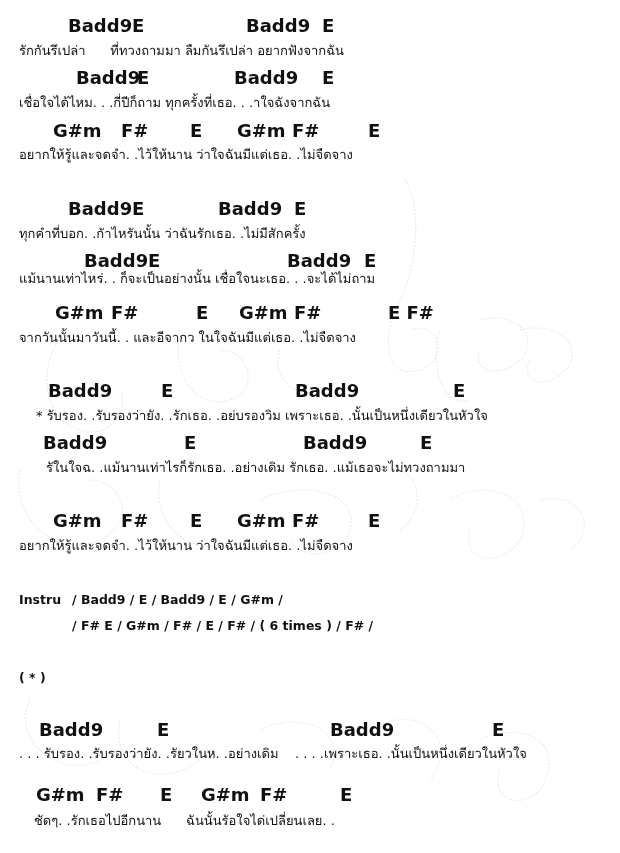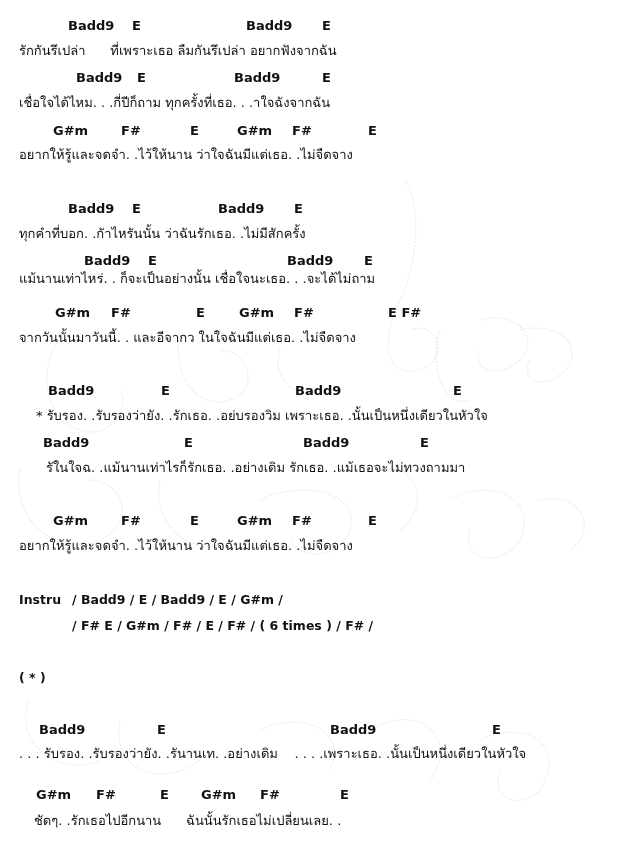--- a/index.html
+++ b/index.html
@@ -2,21 +2,21 @@
 <html><head>
 <meta charset="utf-8">
 <style>
   html, body { margin:0; padding:0; }
   body {
     width:620px; height:853px; background:#ffffff; position:relative; overflow:hidden;
     font-family:"DejaVu Sans", "Liberation Sans", sans-serif; color:#111111;
   }
   .wm { position:absolute; left:0; top:0; width:620px; height:853px; pointer-events:none; }
   .line { position:absolute; white-space:pre; }
-  .chord { font-weight:bold; font-size:13px; line-height:14px; }
+  .chord { font-weight:bold; font-size:18px; line-height:14px; }
   .lyric { font-size:13px; line-height:16px; }
   .bold { font-weight:bold; font-size:12.5px; line-height:14px; }
   .c { position:absolute; top:0; }
 </style>
 </head>
 <body>
 
 <svg class="wm" viewBox="0 0 620 853">
   <g fill="none" stroke="#ececec" stroke-width="1.3" stroke-dasharray="2 1.5">
     <path d="M405 180 C420 200, 420 260, 400 300 C380 340, 385 380, 420 370 C450 360, 440 320, 410 330"></path>
@@ -40,21 +40,21 @@
   </g>
 </svg>
 
 <div>
   <div class="line chord" style="left:0;top:19px;width:620px;height:14px">
     <span class="c" style="left:68px">Badd9</span>
     <span class="c" style="left:132px">E</span>
     <span class="c" style="left:246px">Badd9</span>
     <span class="c" style="left:322px">E</span>
   </div>
-  <div class="line lyric" style="left:19px;top:43px">รักกันรึเปล่า      ที่เพราะเธอ ลืมกันรึเปล่า อยากฟังจากฉัน</div>
+  <div class="line lyric" style="left:19px;top:43px">รักกันรึเปล่า      ที่ทวงถามมา ลืมกันรึเปล่า อยากฟังจากฉัน</div>
 
   <div class="line chord" style="left:0;top:71px;width:620px;height:14px">
     <span class="c" style="left:76px">Badd9</span>
     <span class="c" style="left:137px">E</span>
     <span class="c" style="left:234px">Badd9</span>
     <span class="c" style="left:322px">E</span>
   </div>
   <div class="line lyric" style="left:19px;top:95px">เชื่อใจได้ไหม. . .กี่ปีก็ถาม ทุกครั้งที่เธอ. . .าใจฉังจากฉัน</div>
 
   <div class="line chord" style="left:0;top:124px;width:620px;height:14px">
@@ -134,24 +134,24 @@
 
 <div class="line bold" style="left:19px;top:671px">( * )</div>
 
 <div>
   <div class="line chord" style="left:0;top:723px;width:620px;height:14px">
     <span class="c" style="left:39px">Badd9</span>
     <span class="c" style="left:157px">E</span>
     <span class="c" style="left:330px">Badd9</span>
     <span class="c" style="left:492px">E</span>
   </div>
-  <div class="line lyric" style="left:19px;top:746px">. . . รับรอง. .รับรองว่ายัง. .รันานเท. .อย่างเดิม    . . . .เพราะเธอ. .นั้นเป็นหนึ่งเดียวในหัวใจ</div>
+  <div class="line lyric" style="left:19px;top:746px">. . . รับรอง. .รับรองว่ายัง. .รัยวในห. .อย่างเดิม    . . . .เพราะเธอ. .นั้นเป็นหนึ่งเดียวในหัวใจ</div>
 
   <div class="line chord" style="left:0;top:788px;width:620px;height:14px">
     <span class="c" style="left:36px">G#m</span>
     <span class="c" style="left:96px">F#</span>
     <span class="c" style="left:160px">E</span>
     <span class="c" style="left:201px">G#m</span>
     <span class="c" style="left:260px">F#</span>
     <span class="c" style="left:340px">E</span>
   </div>
-  <div class="line lyric" style="left:34px;top:813px">ชัดๆ. .รักเธอไปอีกนาน      ฉันนั้นรักเธอไม่เปลี่ยนเลย. .</div>
+  <div class="line lyric" style="left:34px;top:813px">ชัดๆ. .รักเธอไปอีกนาน      ฉันนั้นรัอใจได่เปลี่ยนเลย. .</div>
 </div>
 
 </body></html>

